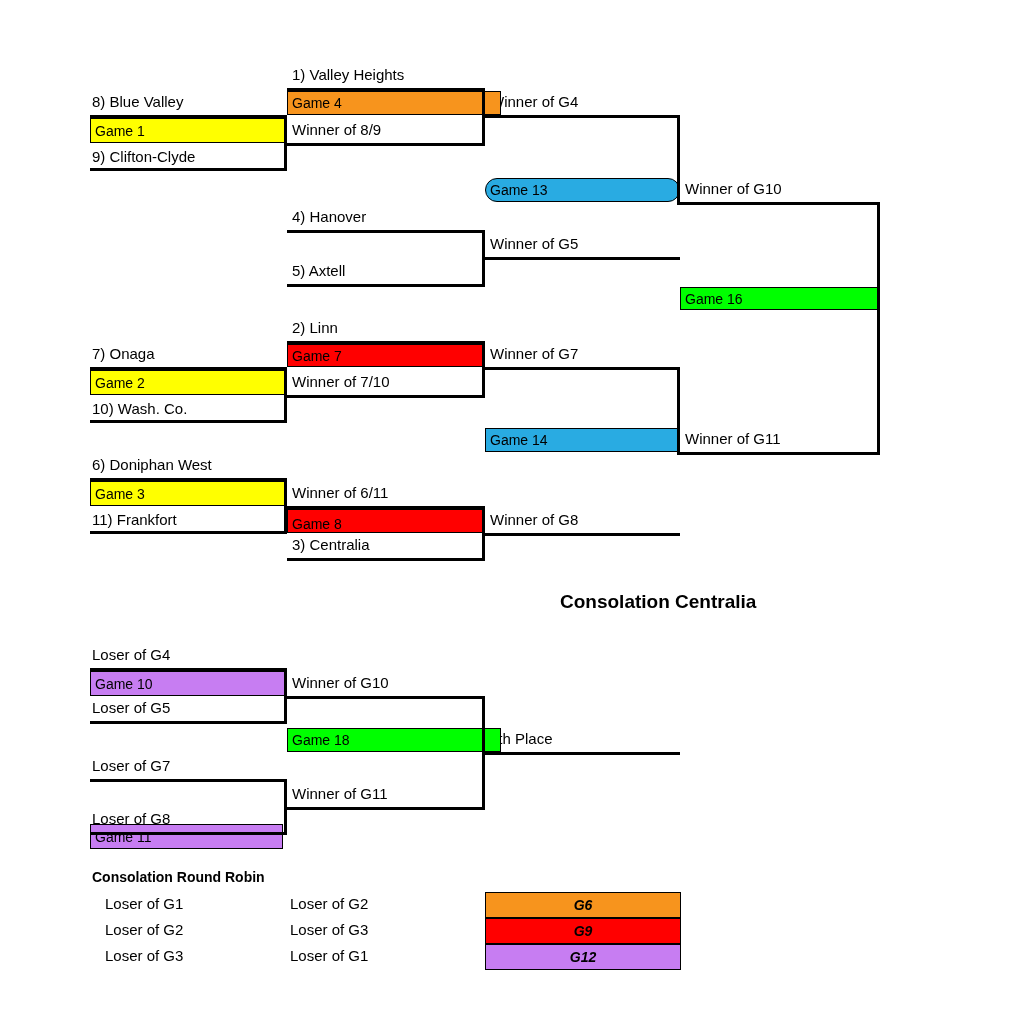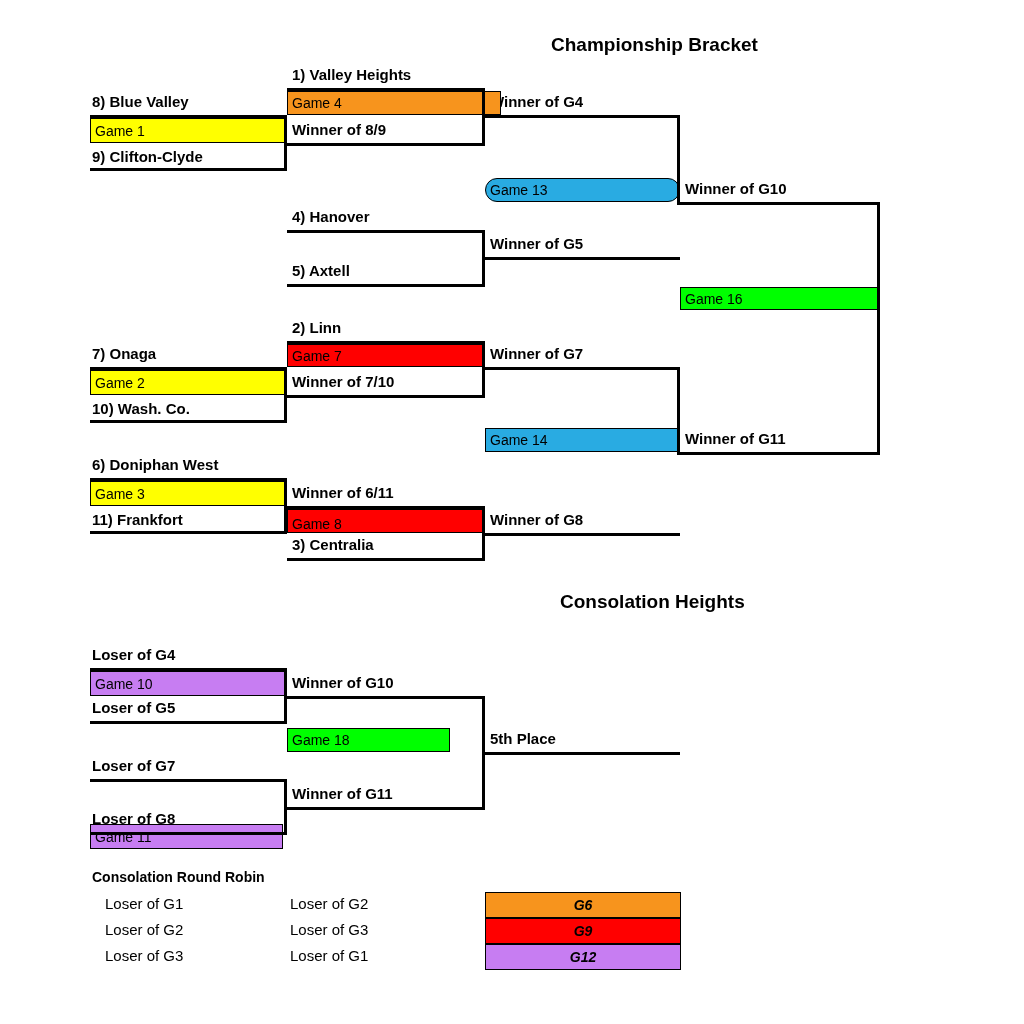--- a/index.html
+++ b/index.html
@@ -3,43 +3,42 @@
 <meta charset="utf-8">
 <style>
   html, body { margin: 0; padding: 0; }
   body {
     width: 1024px; height: 1024px;
     background: #ffffff;
     font-family: "Liberation Sans", "DejaVu Sans", sans-serif;
   }
   #bracket { position: relative; width: 1024px; height: 1024px; background: #ffffff; overflow: hidden; }
   .title { position: absolute; font-size: 19px; font-weight: bold; color: #000; white-space: nowrap; }
-  .t { position: absolute; font-size: 15px; font-weight: bold; color: #000; white-space: nowrap; }
+  .t { position: absolute; font-size: 15px; font-weight: normal; color: #000; white-space: nowrap; }
   .hl { position: absolute; height: 3px; background: #000; }
   .vl { position: absolute; width: 3px; background: #000; }
   .gb {
     position: absolute; border: 1px solid #000; box-sizing: border-box;
     display: flex; align-items: center; padding-left: 4px;
     font-size: 14px; color: #000;
   }
   .rrh { position: absolute; font-size: 14px; font-weight: bold; color: #000; white-space: nowrap; }
   .rrt { position: absolute; font-size: 15px; color: #000; white-space: nowrap; }
   .rrb {
     position: absolute; border: 1px solid #000; box-sizing: border-box;
     display: flex; align-items: center; justify-content: center;
     font-size: 14px; font-weight: bold; font-style: italic; color: #000;
   }
 </style>
 </head>
 <body>
 
 <div id="bracket">
 
-  <div class="title" style="left:551px;top:34px">Championship Bracket</div>
-  <div class="title" style="left:560px;top:591px">Consolation Heights</div>
+  <div class="title" style="left:560px;top:591px">Consolation Centralia</div>
 
   <div class="t" style="left:92px;top:93px">8) Blue Valley</div>
   <div class="t" style="left:92px;top:148px">9) Clifton-Clyde</div>
   <div class="t" style="left:92px;top:345px">7) Onaga</div>
   <div class="t" style="left:92px;top:400px">10) Wash. Co.</div>
   <div class="t" style="left:92px;top:456px">6) Doniphan West</div>
   <div class="t" style="left:92px;top:511px">11) Frankfort</div>
 
   <div class="t" style="left:292px;top:66px">1) Valley Heights</div>
   <div class="t" style="left:292px;top:121px">Winner of 8/9</div>
@@ -124,21 +123,21 @@
   <div class="t" style="left:92px;top:810px">Loser of G8</div>
   <div class="t" style="left:292px;top:785px">Winner of G11</div>
   <div class="t" style="left:490px;top:730px">5th Place</div>
 
   <div class="gb" style="left: 90px; top: 671px; width: 197px; height: 25px; background: rgb(199, 125, 242);">
       <span>Game 10</span>
     </div>
   <div class="gb" style="left: 90px; top: 824px; width: 193px; height: 25px; background: rgb(199, 125, 242);">
       <span>Game 11</span>
     </div>
-  <div class="gb" style="left: 287px; top: 728px; width: 163px; height: 24px; background: rgb(0, 255, 0);">
+  <div class="gb" style="left: 287px; top: 728px; width: 214px; height: 24px; background: rgb(0, 255, 0);">
       <span>Game 18</span>
     </div>
 
   <div class="hl" style="left:90px;top:668px;width:197px"></div>
   <div class="hl" style="left:90px;top:721px;width:197px"></div>
   <div class="hl" style="left:284px;top:696px;width:201px"></div>
   <div class="hl" style="left:90px;top:779px;width:197px"></div>
   <div class="hl" style="left:90px;top:832px;width:197px"></div>
   <div class="hl" style="left:284px;top:807px;width:201px"></div>
   <div class="hl" style="left:482px;top:752px;width:198px"></div>

